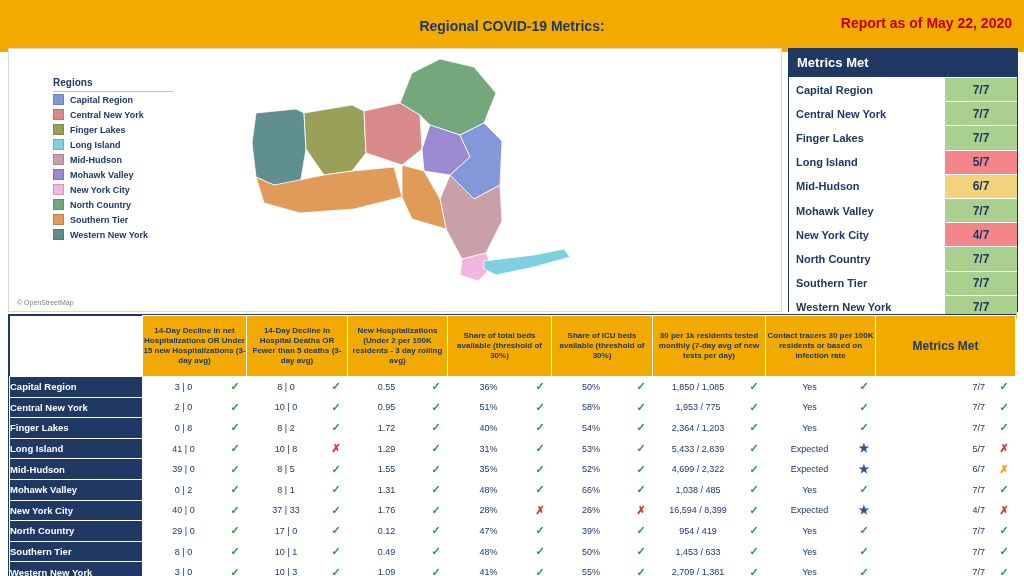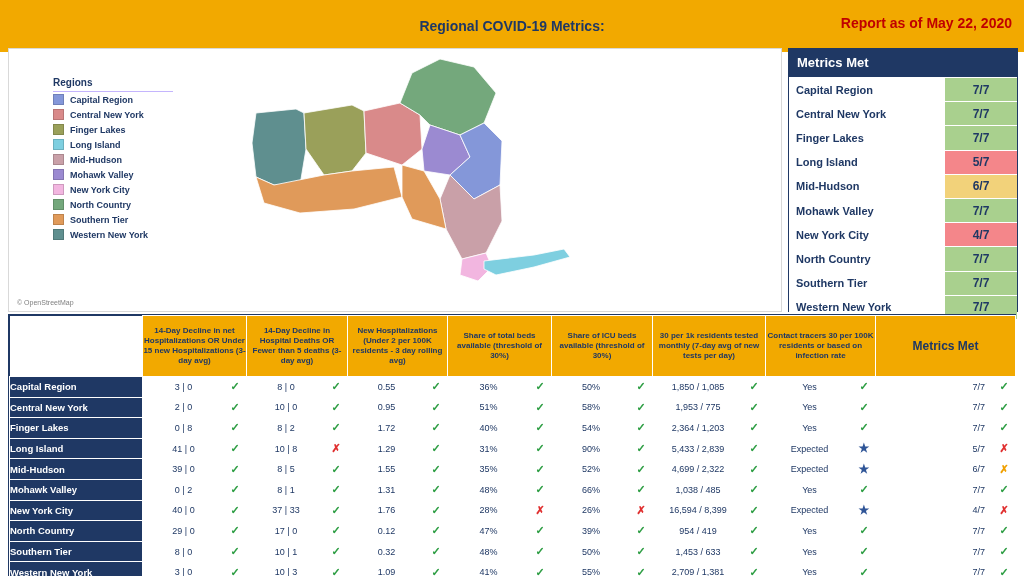--- a/index.html
+++ b/index.html
@@ -566,21 +566,21 @@
               </div>
             </td>
           <td>
               <div class="cellflex">
                 <span class="val">31%</span>
                 <span class="mark check">✓</span>
               </div>
             </td>
           <td>
               <div class="cellflex">
-                <span class="val">90%</span>
+                <span class="val">53%</span>
                 <span class="mark check">✓</span>
               </div>
             </td>
           <td>
               <div class="cellflex">
                 <span class="val">5,433 / 2,839</span>
                 <span class="mark check">✓</span>
               </div>
             </td>
           <td>
@@ -814,21 +814,21 @@
               </div>
             </td>
           <td>
               <div class="cellflex">
                 <span class="val">10 | 1</span>
                 <span class="mark check">✓</span>
               </div>
             </td>
           <td>
               <div class="cellflex">
-                <span class="val">0.32</span>
+                <span class="val">0.49</span>
                 <span class="mark check">✓</span>
               </div>
             </td>
           <td>
               <div class="cellflex">
                 <span class="val">48%</span>
                 <span class="mark check">✓</span>
               </div>
             </td>
           <td>

